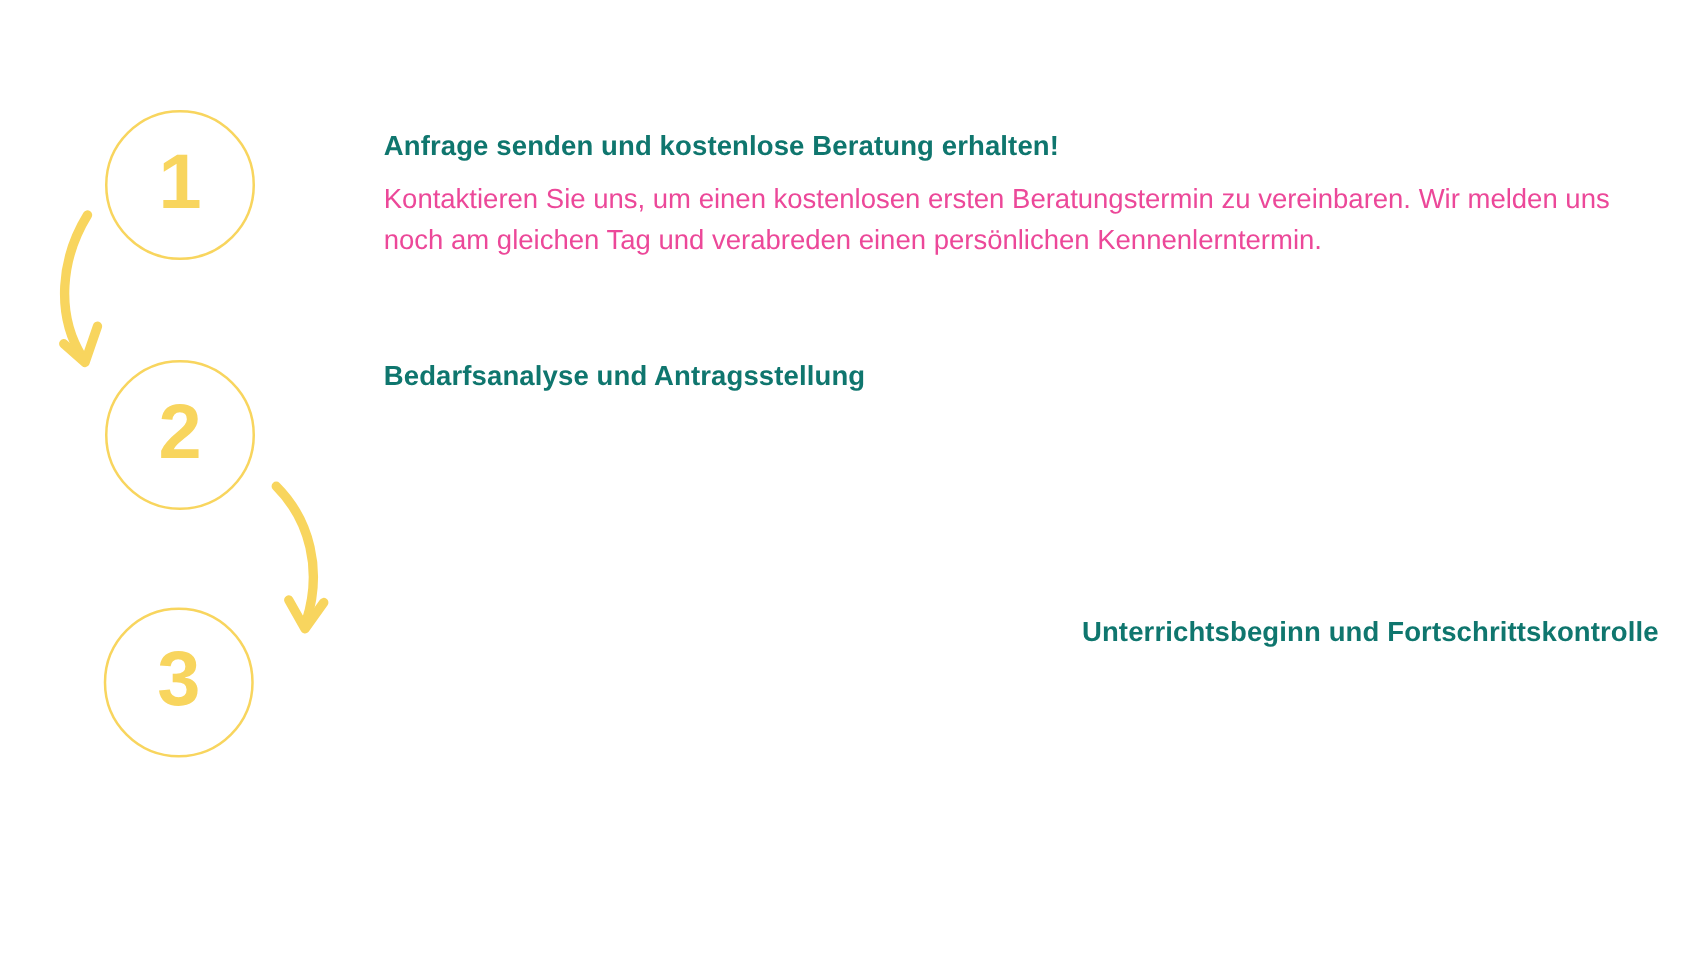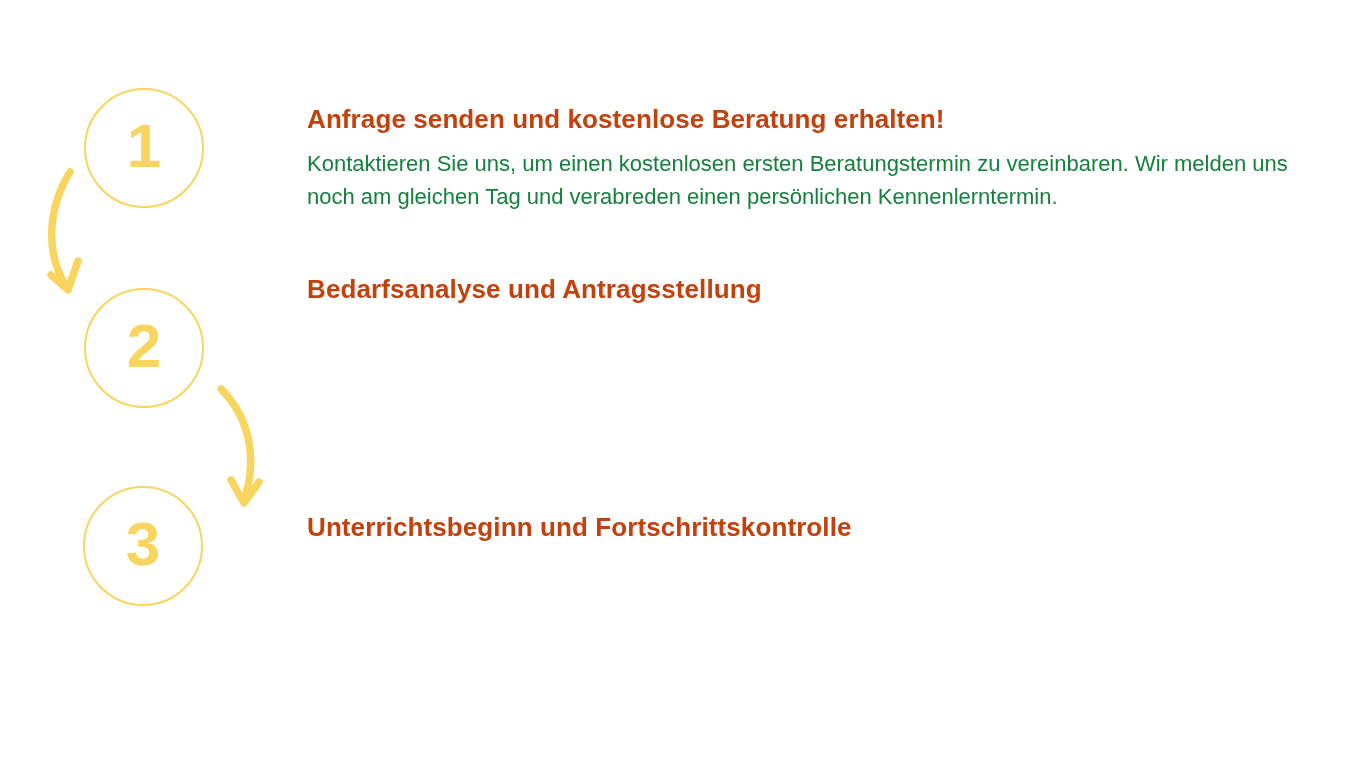--- a/index.html
+++ b/index.html
@@ -54,35 +54,35 @@
     stroke-linecap: round;
     stroke-linejoin: round;
   }
 
   .step-text {
     position: absolute;
     left: 307px;
     width: 1020px;
   }
   #text-1 { top: 103px; }
-  #text-2 { top: 273px; }
-  #text-3 { top: 511px; }
+  #text-2 { top: 287px; }
+  #text-3 { top: 492px; text-align: right; }
 
   .step-title {
-    font-size: 26px;
+    font-size: 22px;
     font-weight: 700;
-    color: #c2410c;
+    color: #0f766e;
     letter-spacing: 0.1px;
     margin-bottom: 11px;
     line-height: 1.25;
   }
   .step-desc {
     font-size: 22px;
     font-weight: 400;
-    color: #15803d;
+    color: #ec4899;
     line-height: 33px;
     max-width: 1015px;
   }
 </style>
 </head>
 <body>
 
 <div class="canvas">
 
   <svg class="arrow-svg" viewBox="0 0 1366 767" xmlns="http://www.w3.org/2000/svg">

